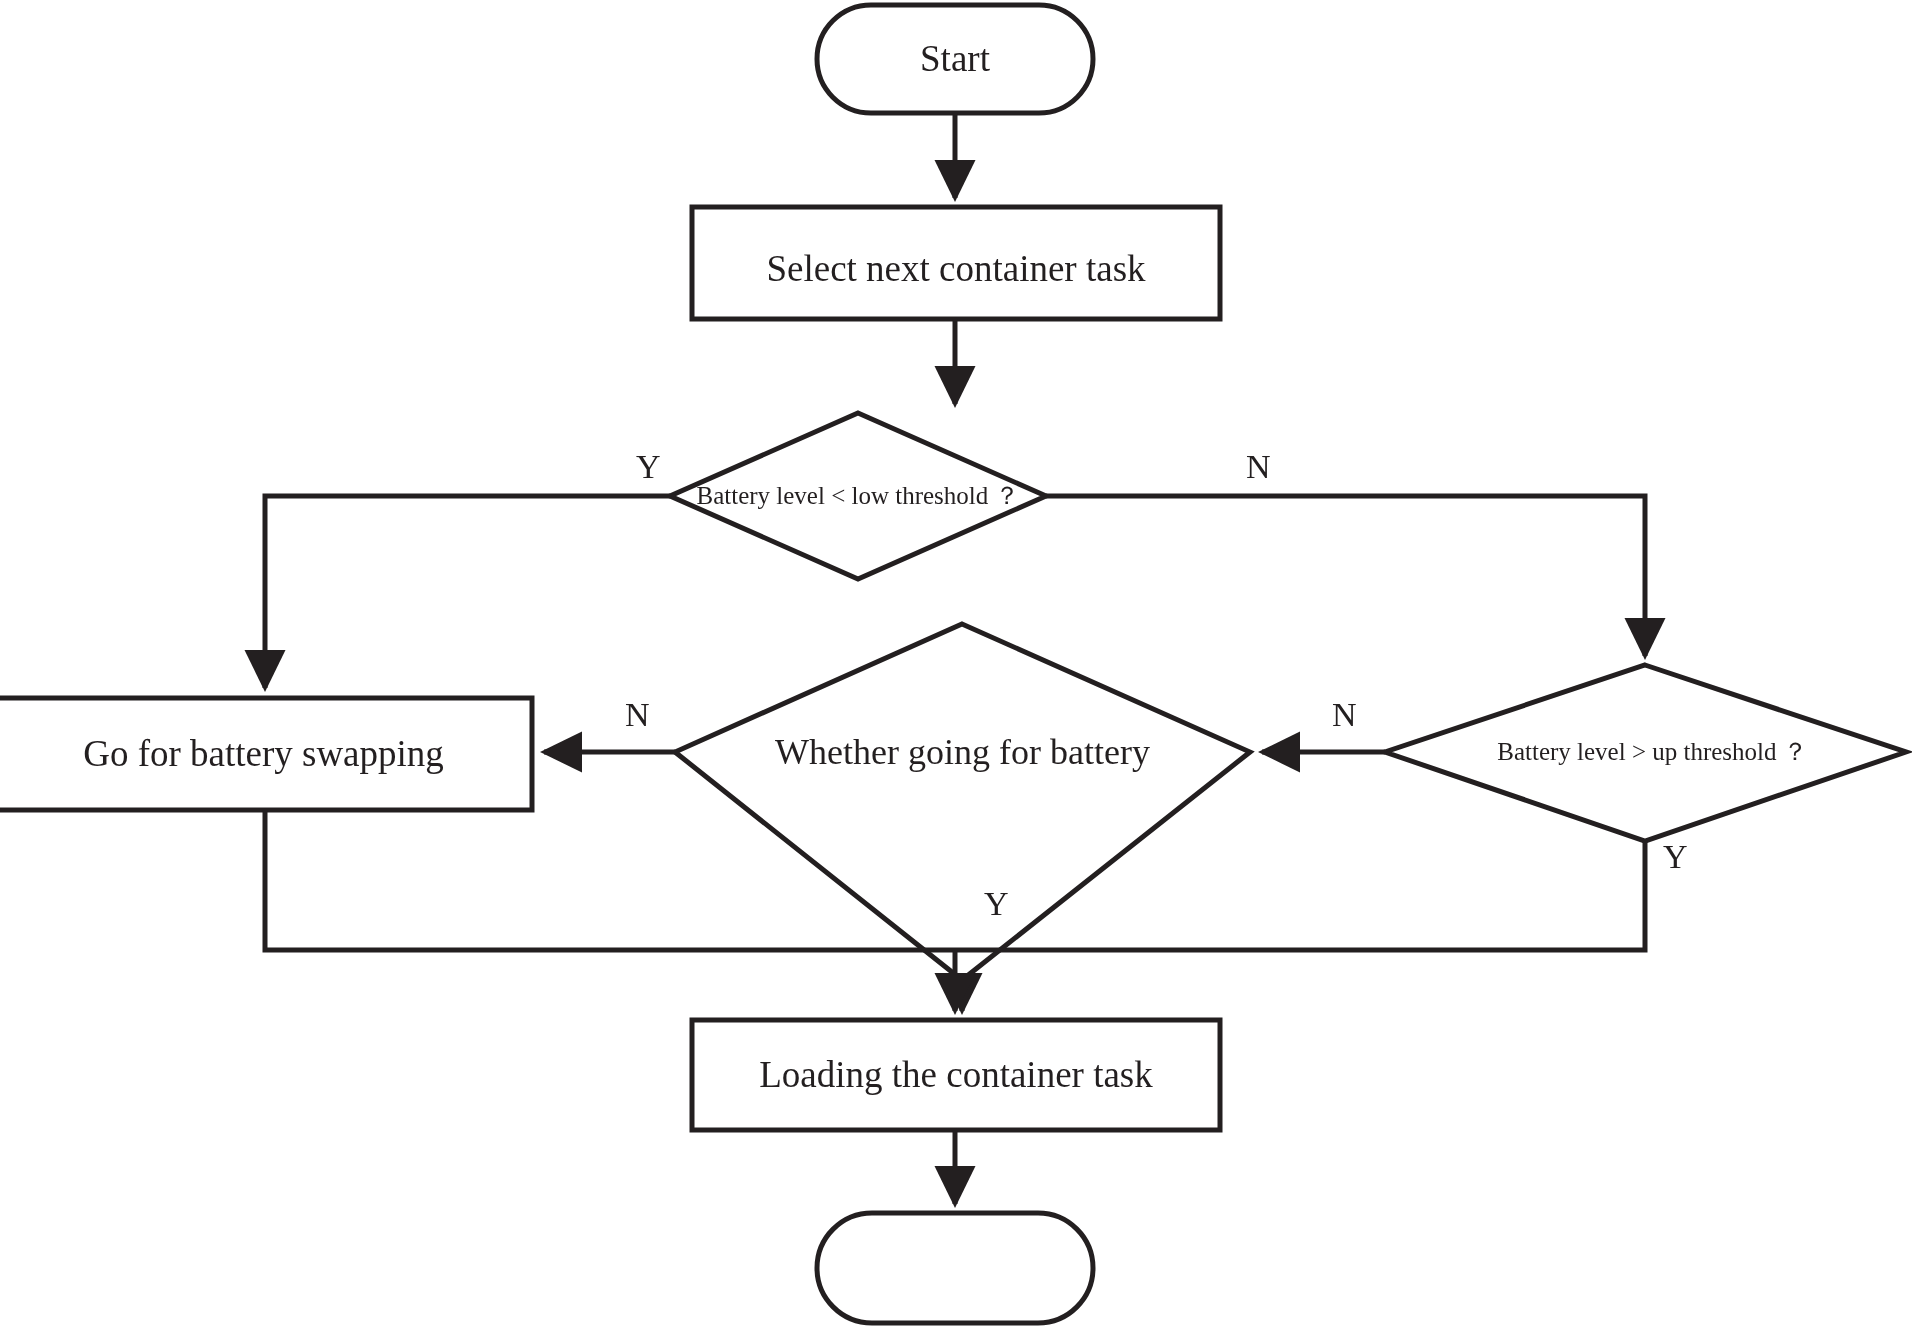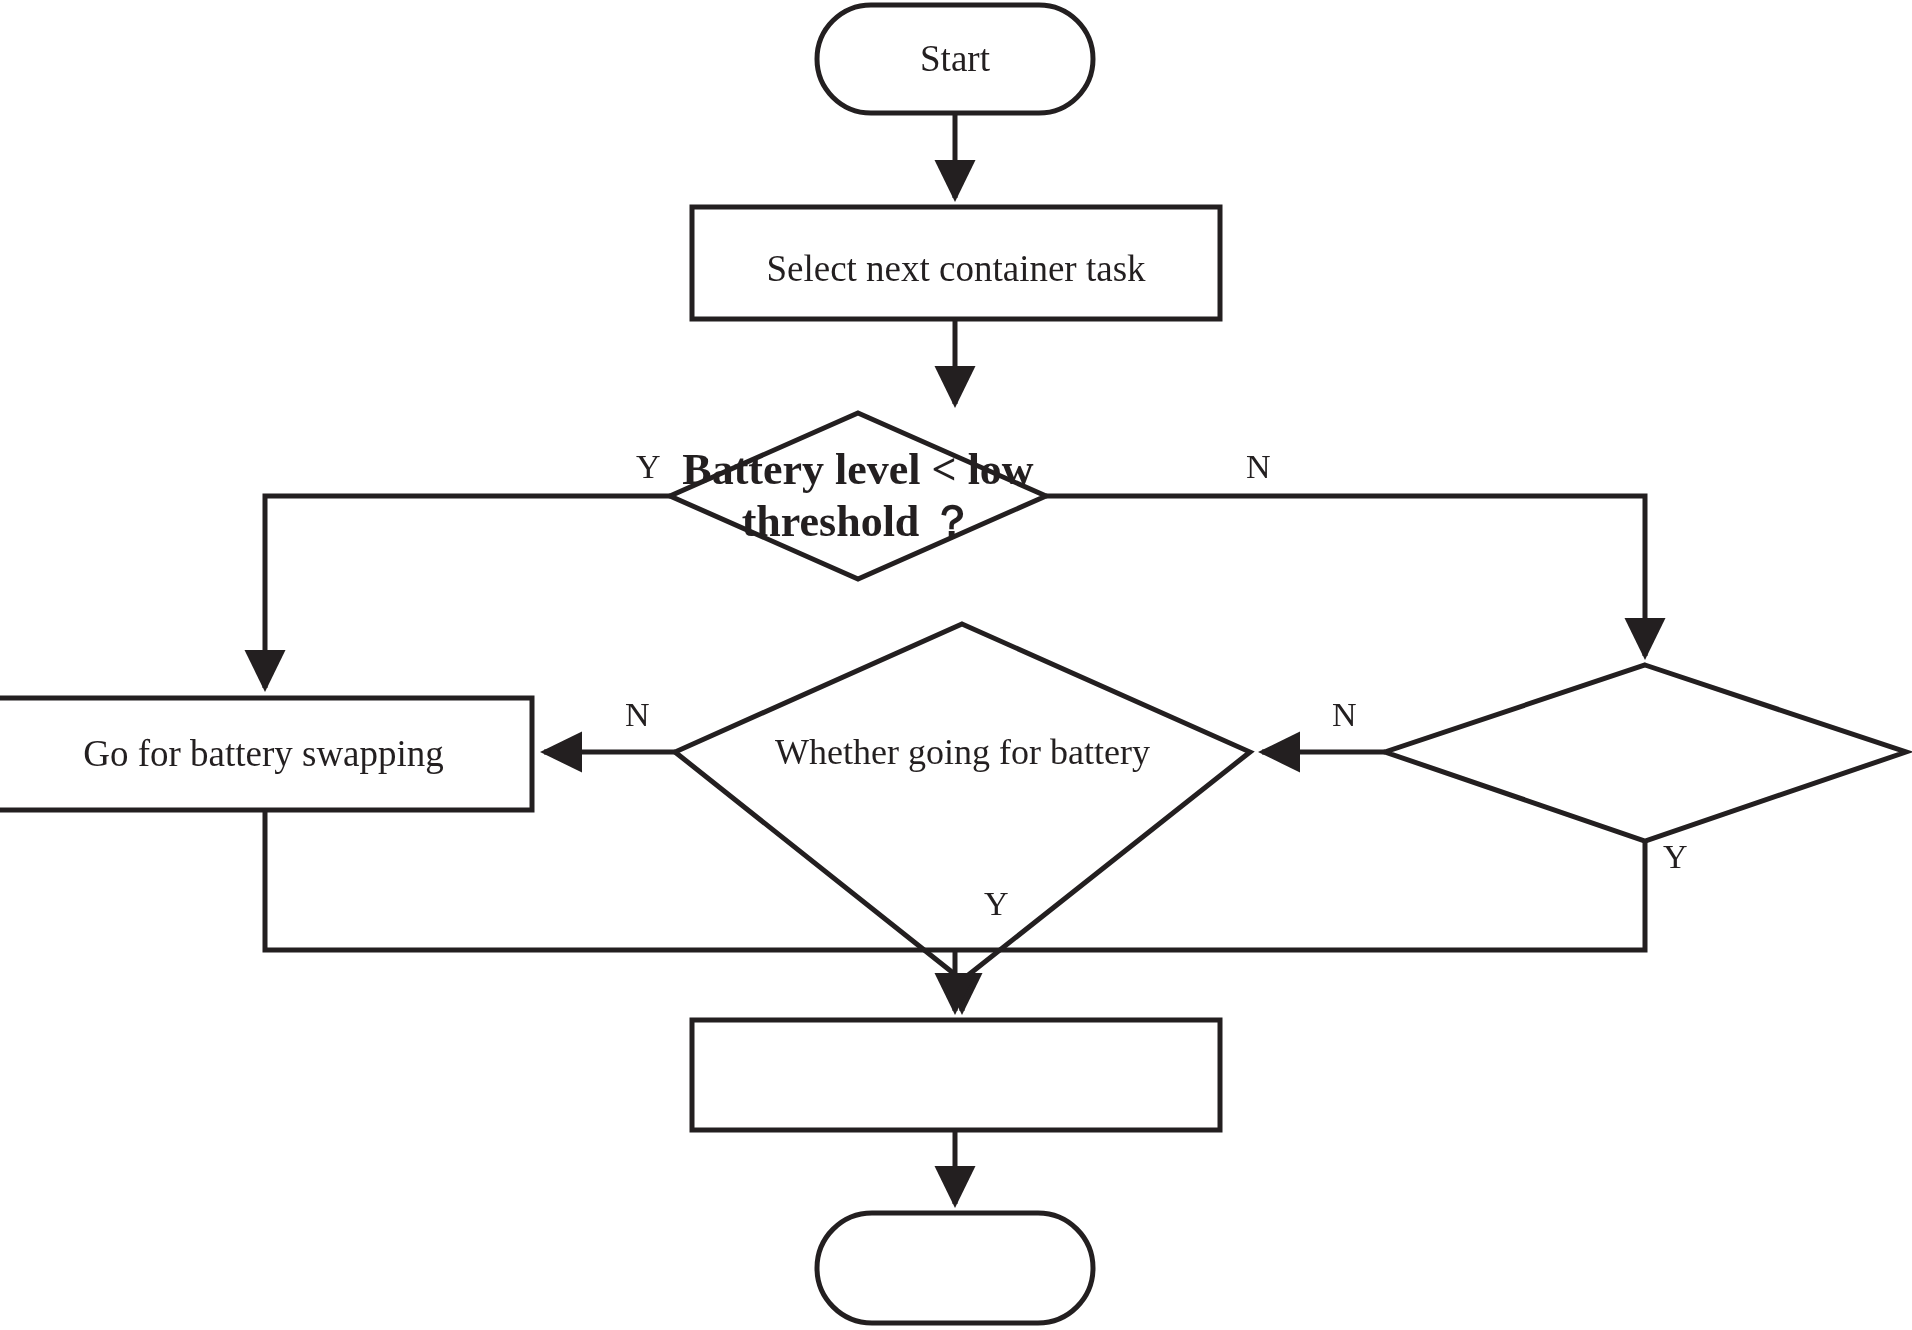--- a/index.html
+++ b/index.html
@@ -38,21 +38,21 @@
   }
   .edge-label {
     position: absolute;
     color: #231f20;
     font-family: "Liberation Serif", "DejaVu Serif", serif;
     font-size: 34px;
     pointer-events: none;
     white-space: nowrap;
   }
   .shape-label-lg { font-size: 37px; }
-  .shape-label-md { font-size: 44px; font-weight: bold; }
+  .shape-label-md { font-size: 25px; }
 </style>
 </head>
 <body>
 
 <div id="canvas">
 
   <svg id="flow-svg" viewBox="0 0 1912 1330">
     <defs>
       <marker id="arrow" markerWidth="9" markerHeight="9" refX="7.6" refY="4.5" orient="auto" markerUnits="strokeWidth">
         <path d="M0,0.4 L8.4,4.5 L0,8.6 z" fill="#231f20"></path>
@@ -107,23 +107,25 @@
   <div class="node-label shape-label-lg" style="left:817px; top:5px; width:276px; height:108px;">Start</div>
 
   <div class="node-label shape-label-lg" style="left:692px; top:213px; width:528px; height:112px;">Select next container task</div>
 
   <div class="node-label shape-label-md" style="left:660px; top:462px; width:396px; height:68px;">Battery level &lt; low threshold ？</div>
 
   <div class="node-label" style="left:690px; top:702px; width:545px; height:100px; font-size:36px;">
     <span>Whether going for battery</span>
   </div>
 
+  <div class="node-label shape-label-md" style="left:1420px; top:718px; width:465px; height:68px;">Battery level &gt; up threshold ？</div>
 
   <div class="node-label shape-label-lg" style="left:-5px; top:698px; width:537px; height:112px;">Go for battery swapping</div>
 
+  <div class="node-label shape-label-lg" style="left:692px; top:1020px; width:528px; height:110px;">Loading the container task</div>
 
 
   <div class="edge-label" style="left:636px; top:448px;">Y</div>
 
   <div class="edge-label" style="left:1246px; top:448px;">N</div>
 
   <div class="edge-label" style="left:1332px; top:696px;">N</div>
 
   <div class="edge-label" style="left:1663px; top:838px;">Y</div>
 

